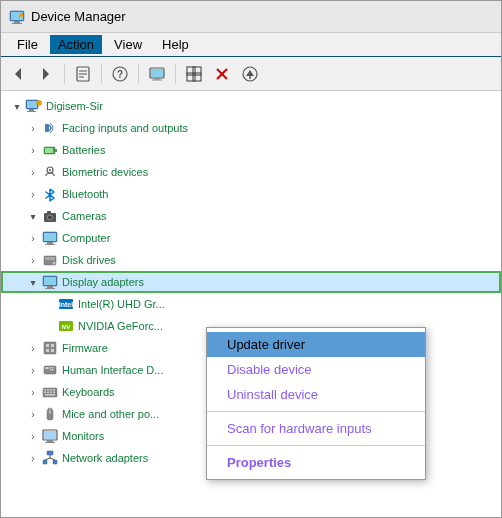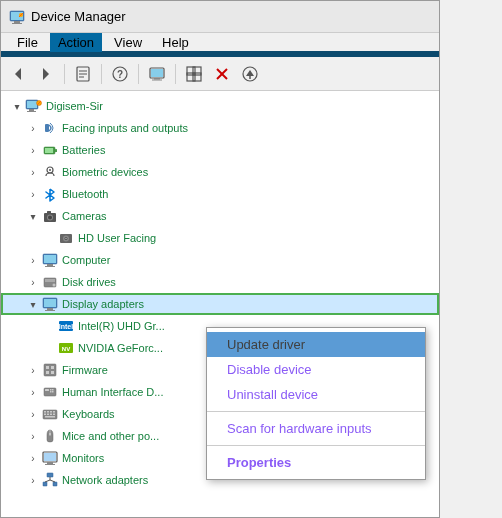--- a/index.html
+++ b/index.html
@@ -6,21 +6,21 @@
     body {
       width: 502px;
       height: 518px;
       font-family: 'Segoe UI', Arial, sans-serif;
       font-size: 13px;
       background: #f0f0f0;
       overflow: hidden;
     }
 
     .window {
-      width: 440px;
+      width: 502px;
       height: 518px;
       background: #f0f0f0;
       border: 1px solid #999;
       display: flex;
       flex-direction: column;
     }
 
     .title-bar {
       background: #e8e8e8;
       padding: 6px 8px;
@@ -40,21 +40,21 @@
       font-size: 13px;
       font-weight: normal;
       color: #000;
     }
 
     .menu-bar {
       background: #f0f0f0;
       padding: 2px 8px;
       display: flex;
       gap: 4px;
-      border-bottom: 6px solid #0c4a6e;
+      border-bottom: 1px solid #0c4a6e;
       height: 24px;
       align-items: center;
     }
 
     .menu-item {
       padding: 2px 8px;
       cursor: pointer;
       font-size: 13px;
       color: #000;
     }
@@ -168,21 +168,21 @@
 
     .context-menu-item {
       padding: 5px 20px;
       cursor: pointer;
       font-size: 13px;
       color: #8b5cf6;
     }
 
     .context-menu-item.highlighted {
       background: #5b9bd5;
-      color: #404040;
+      color: #000000;
     }
 
     .context-menu-item.bold {
       font-weight: bold;
     }
 
     .context-menu-separator {
       height: 1px;
       background: #ccc;
       margin: 4px 0;
@@ -350,32 +350,20 @@
           <svg width="16" height="16" viewBox="0 0 16 16">
             <rect x="2" y="5" width="12" height="9" rx="1" fill="#555"></rect>
             <circle cx="8" cy="9.5" r="3" fill="#888"></circle>
             <circle cx="8" cy="9.5" r="2" fill="#444"></circle>
             <rect x="5" y="3" width="4" height="2.5" rx="0.5" fill="#555"></rect>
           </svg>
         </span>
         <span class="item-label">Cameras</span>
       </div>
 
-      <div class="tree-item indent-3">
-        <span class="expand-icon">&nbsp;</span>
-        <span class="item-icon">
-          <svg width="16" height="16" viewBox="0 0 16 16">
-            <rect x="2" y="4" width="12" height="9" rx="1" fill="#666"></rect>
-            <circle cx="8" cy="8.5" r="3" fill="#888"></circle>
-            <circle cx="8" cy="8.5" r="1.5" fill="#555"></circle>
-            <circle cx="8" cy="8.5" r="0.5" fill="#eee"></circle>
-          </svg>
-        </span>
-        <span class="item-label">HD User Facing</span>
-      </div>
 
       <div class="tree-item indent-2">
         <span class="expand-icon">›</span>
         <span class="item-icon">
           <svg width="16" height="16" viewBox="0 0 16 16">
             <rect x="1" y="2" width="14" height="10" rx="1" fill="#4a7fb5" stroke="#2a5f95" stroke-width="0.5"></rect>
             <rect x="2" y="3" width="12" height="8" fill="#87ceeb"></rect>
             <rect x="5" y="12" width="6" height="2" fill="#888"></rect>
             <rect x="3" y="14" width="10" height="1" fill="#888"></rect>
           </svg>

